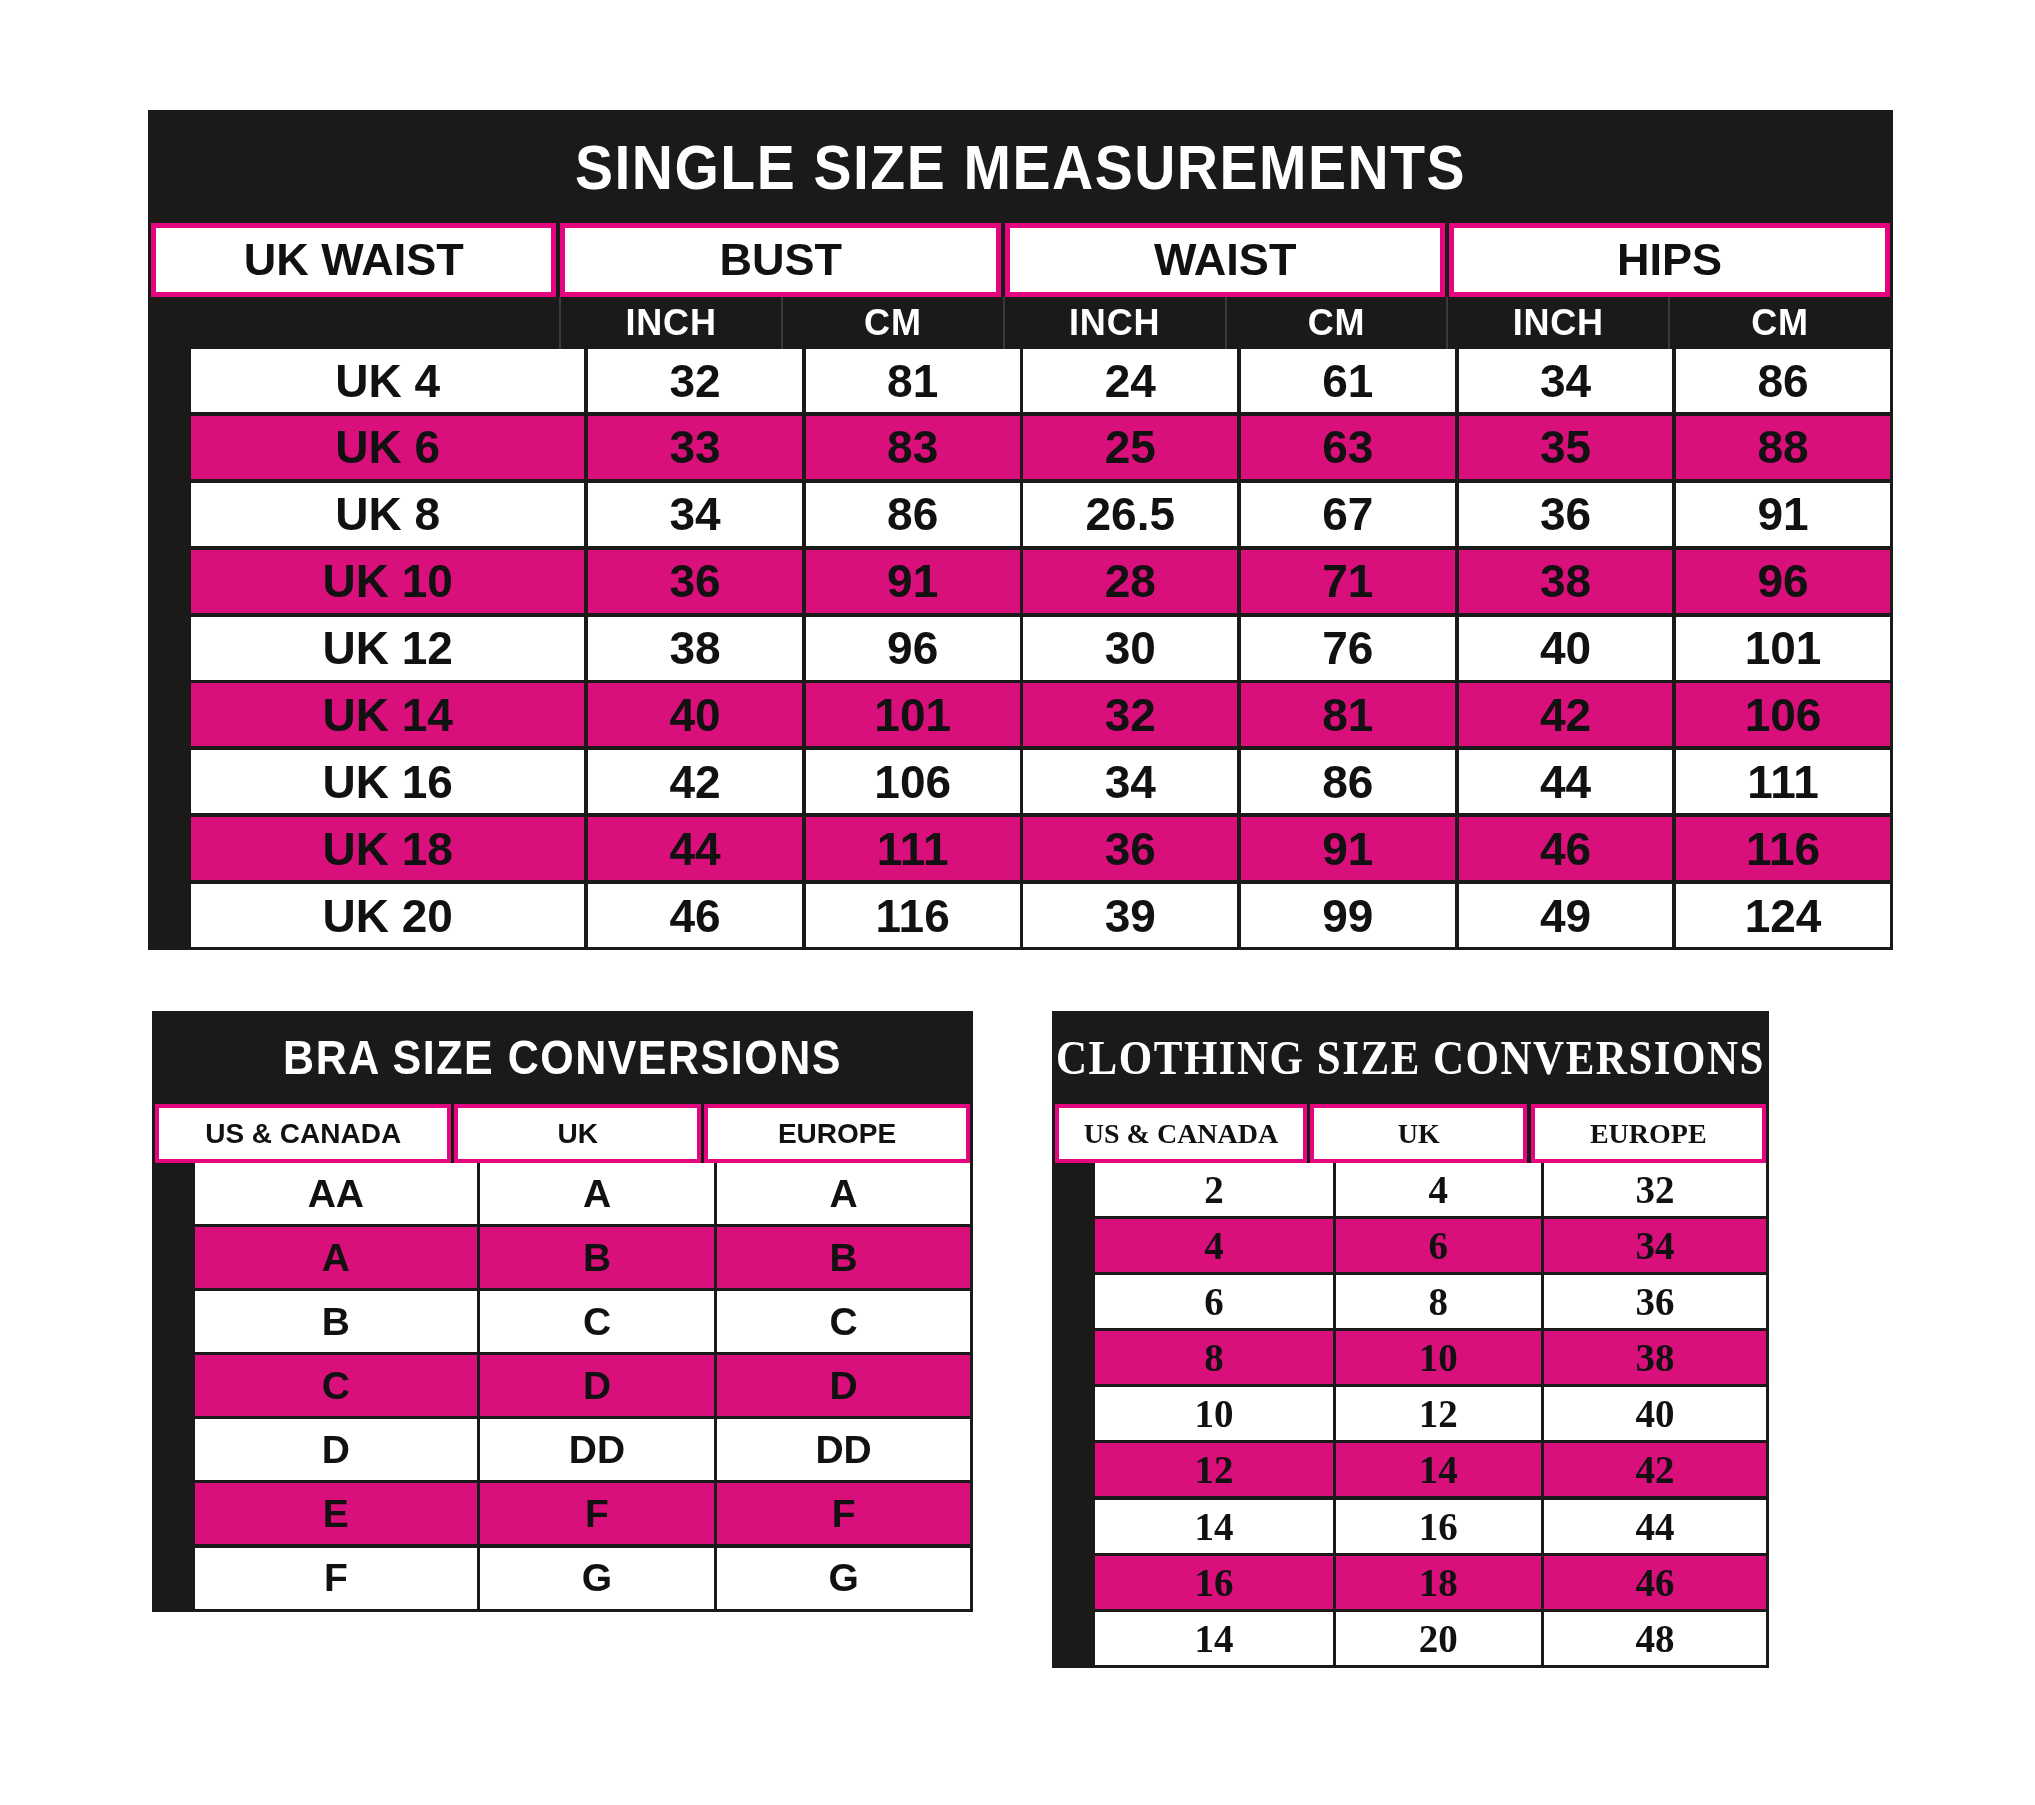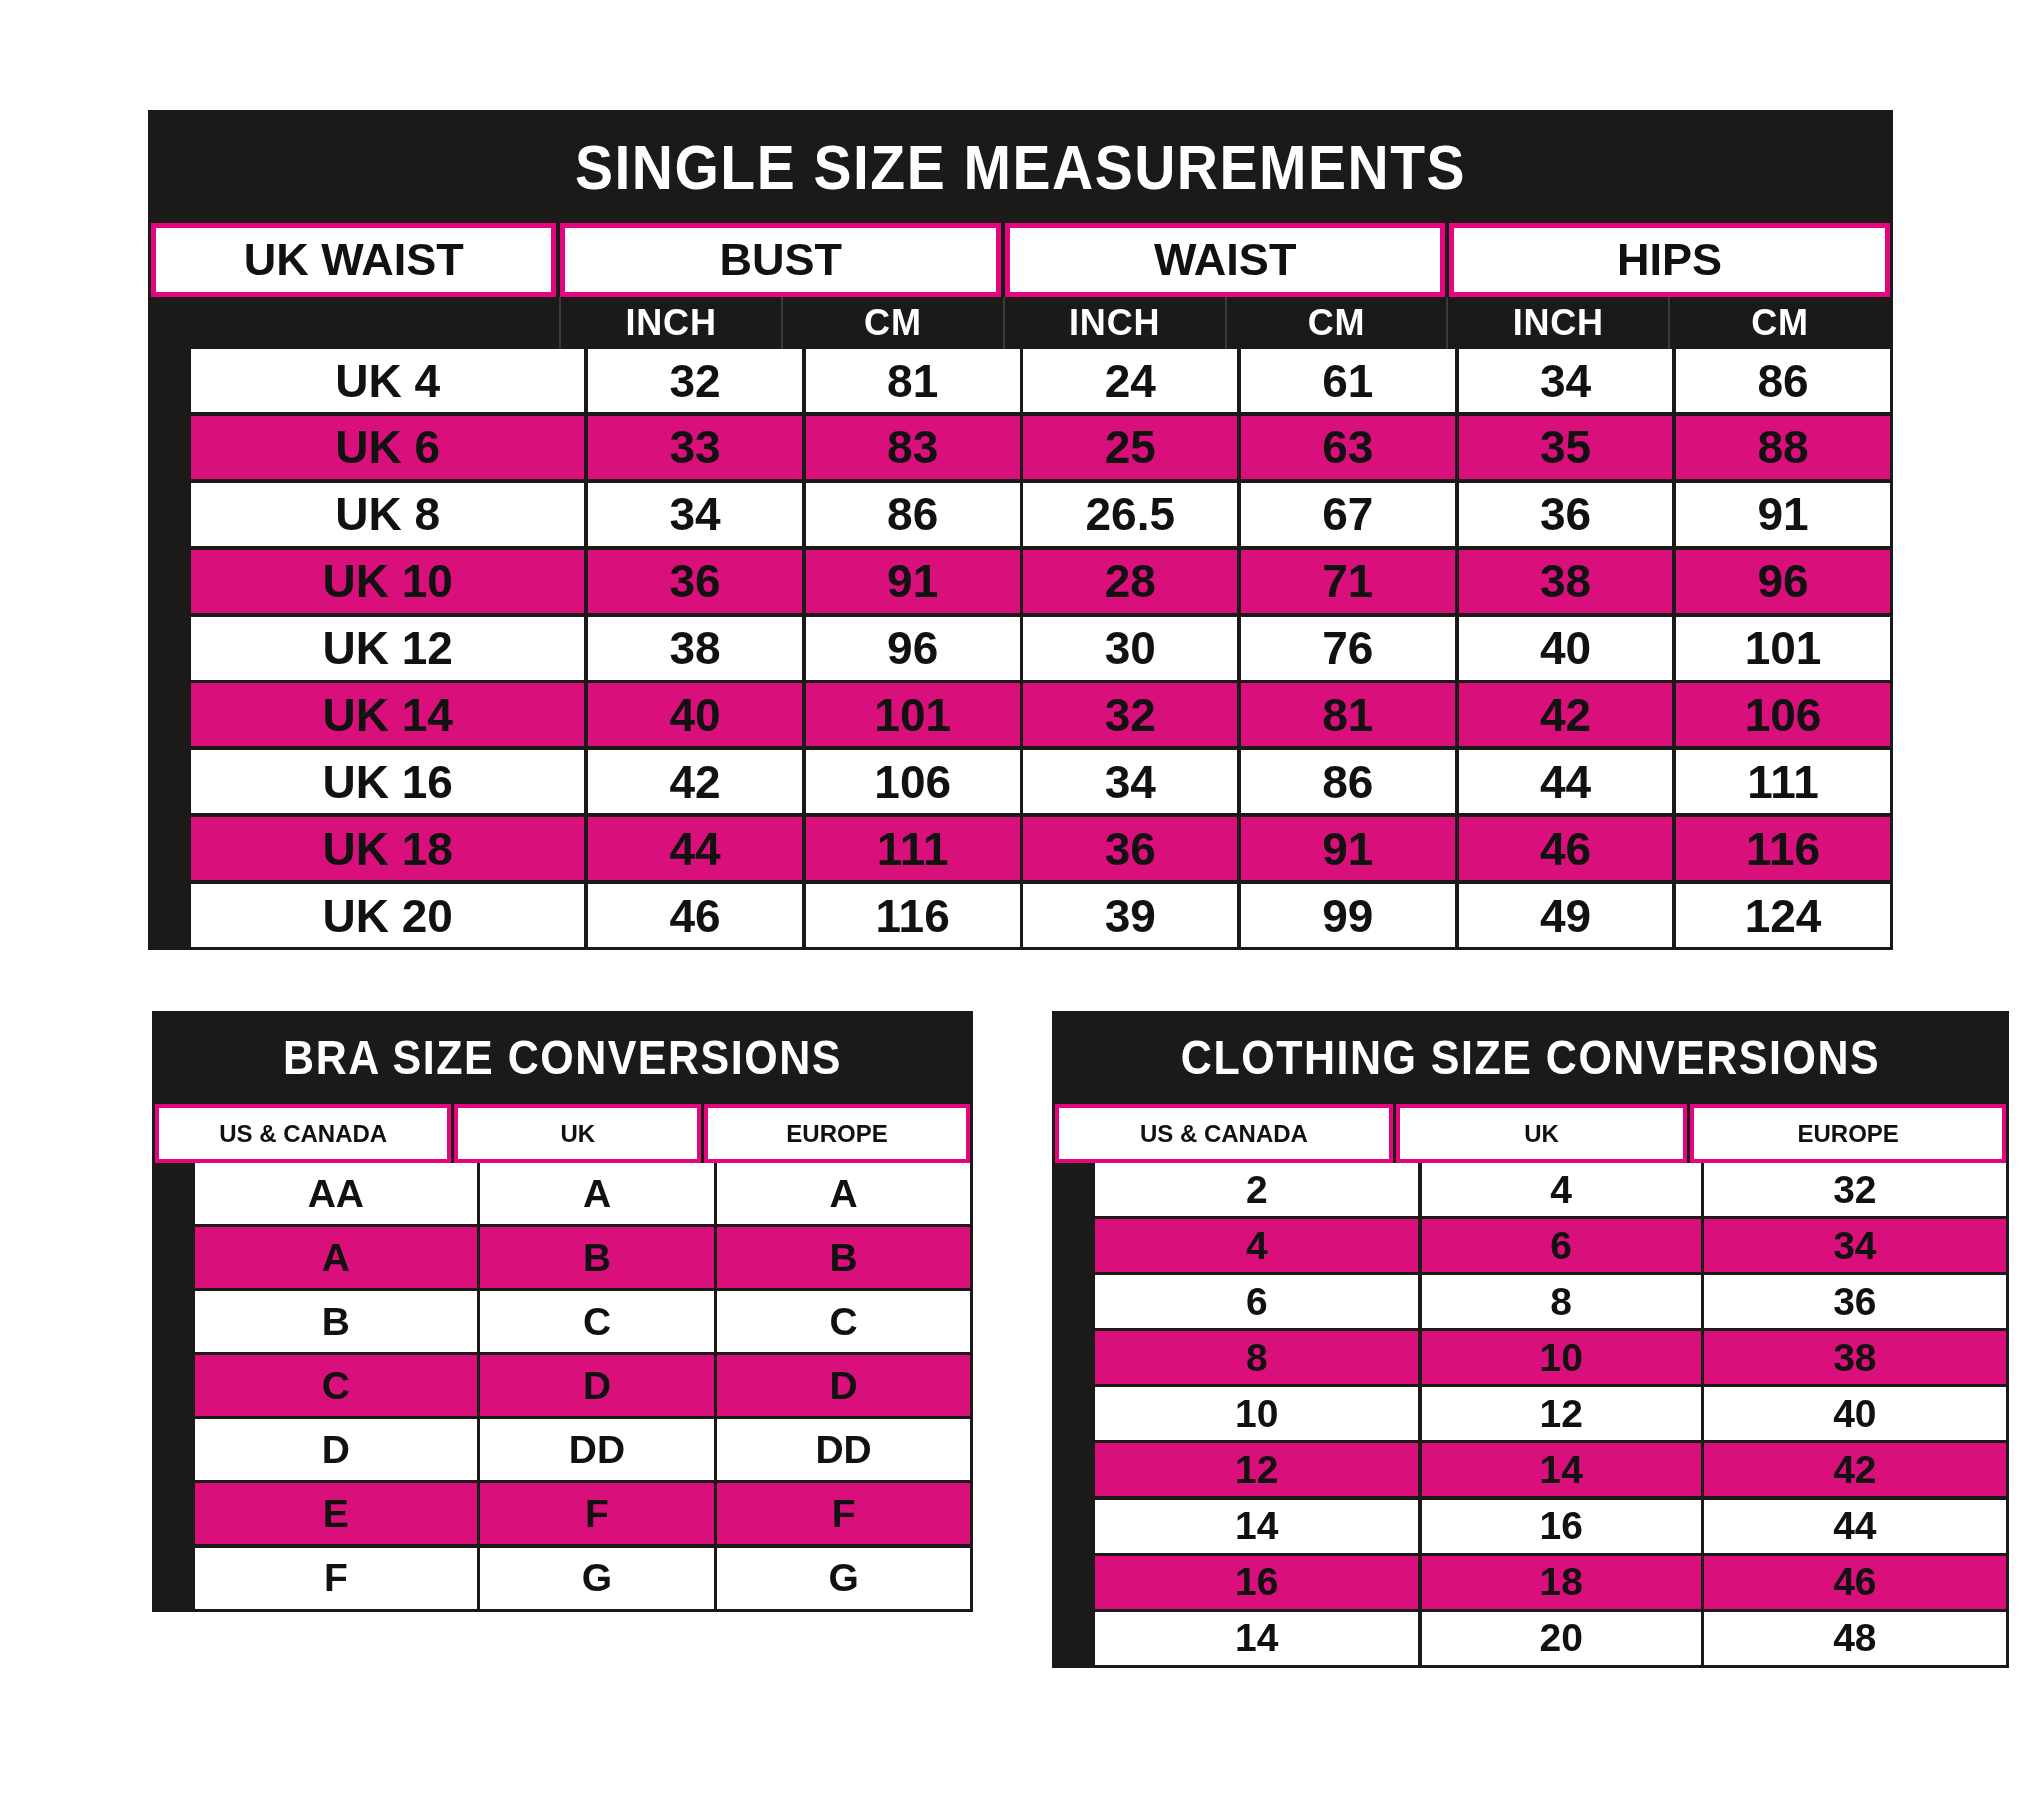--- a/index.html
+++ b/index.html
@@ -11,40 +11,40 @@
   .canvas{position:absolute;inset:0;}
   :root{
     --ink:#1b1a19;
     --pink:#d90f7b;
     --pinkB:#e3067f;
     --txt:#111111;
   }
   .tbl{position:absolute;}
   .main-table{left:148px;top:110px;width:1745px;}
   .bra-table{left:152px;top:1011px;width:821px;}
-  .clothing-table{left:1052px;top:1011px;width:957px;}
+  .clothing-table{left:1052px;top:1011px;width:717px;font-family:Liberation Serif, serif;}
 
   .title-bar{
     background:var(--ink);color:#ffffff;display:flex;align-items:center;justify-content:center;
     letter-spacing:1.5px;white-space:nowrap;
   }
   .main-table .title-bar{height:113px;font-size:57px;}
   .bra-table .title-bar,.clothing-table .title-bar{height:93px;font-size:43px;}
   .title-bar span{transform:scaleY(1.12);display:inline-block;}
 
   .header-strip{background:var(--ink);display:grid;gap:3.9px;padding:0 3.1px;}
   .main-table .header-strip{grid-template-columns:530fr 576fr 576fr 576fr;height:74px;}
   .bra-table .header-strip{grid-template-columns:389fr 324fr 349fr;height:59px;gap:3.1px;}
   .clothing-table .header-strip{grid-template-columns:380fr 328fr 355fr;height:59px;gap:3.1px;}
   .header-cell{
     background:#ffffff;color:var(--txt);display:flex;align-items:center;justify-content:center;
     border:5.4px solid var(--pinkB);white-space:nowrap;
   }
   .main-table .header-cell{font-size:45px;}
-  .bra-table .header-cell,.clothing-table .header-cell{border-width:4.6px;font-size:24px;}
+  .bra-table .header-cell,.clothing-table .header-cell{border-width:4.6px;font-size:28px;}
 
   .unit-row{
     background:var(--ink);color:#ffffff;display:grid;height:52px;padding:0 3.1px;
     grid-template-columns:530fr 288fr 288fr 288fr 288fr 288fr 288fr;
   }
   .unit-cell{
     display:flex;align-items:center;justify-content:center;font-size:36px;
     border-left:2.3px solid #3a3a3a;letter-spacing:0.8px;
   }
   .unit-cell:first-child{border-left:none;}

